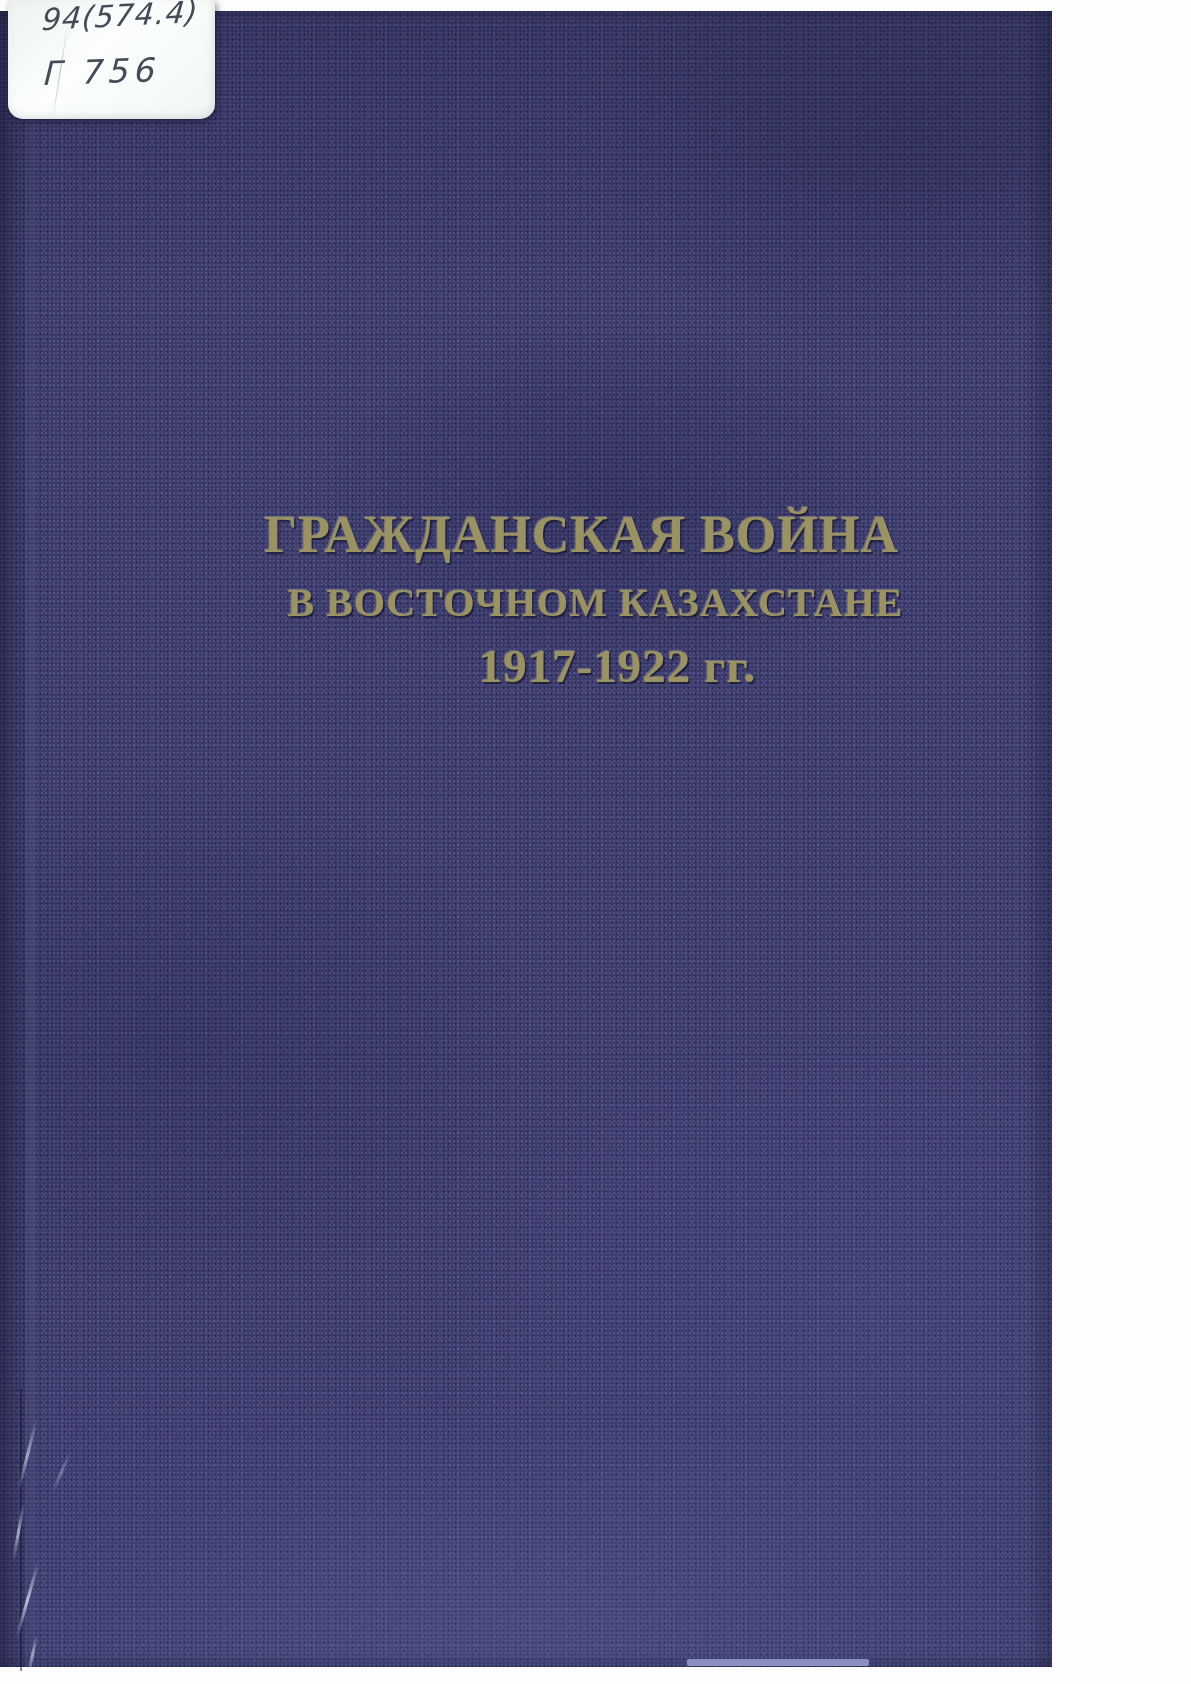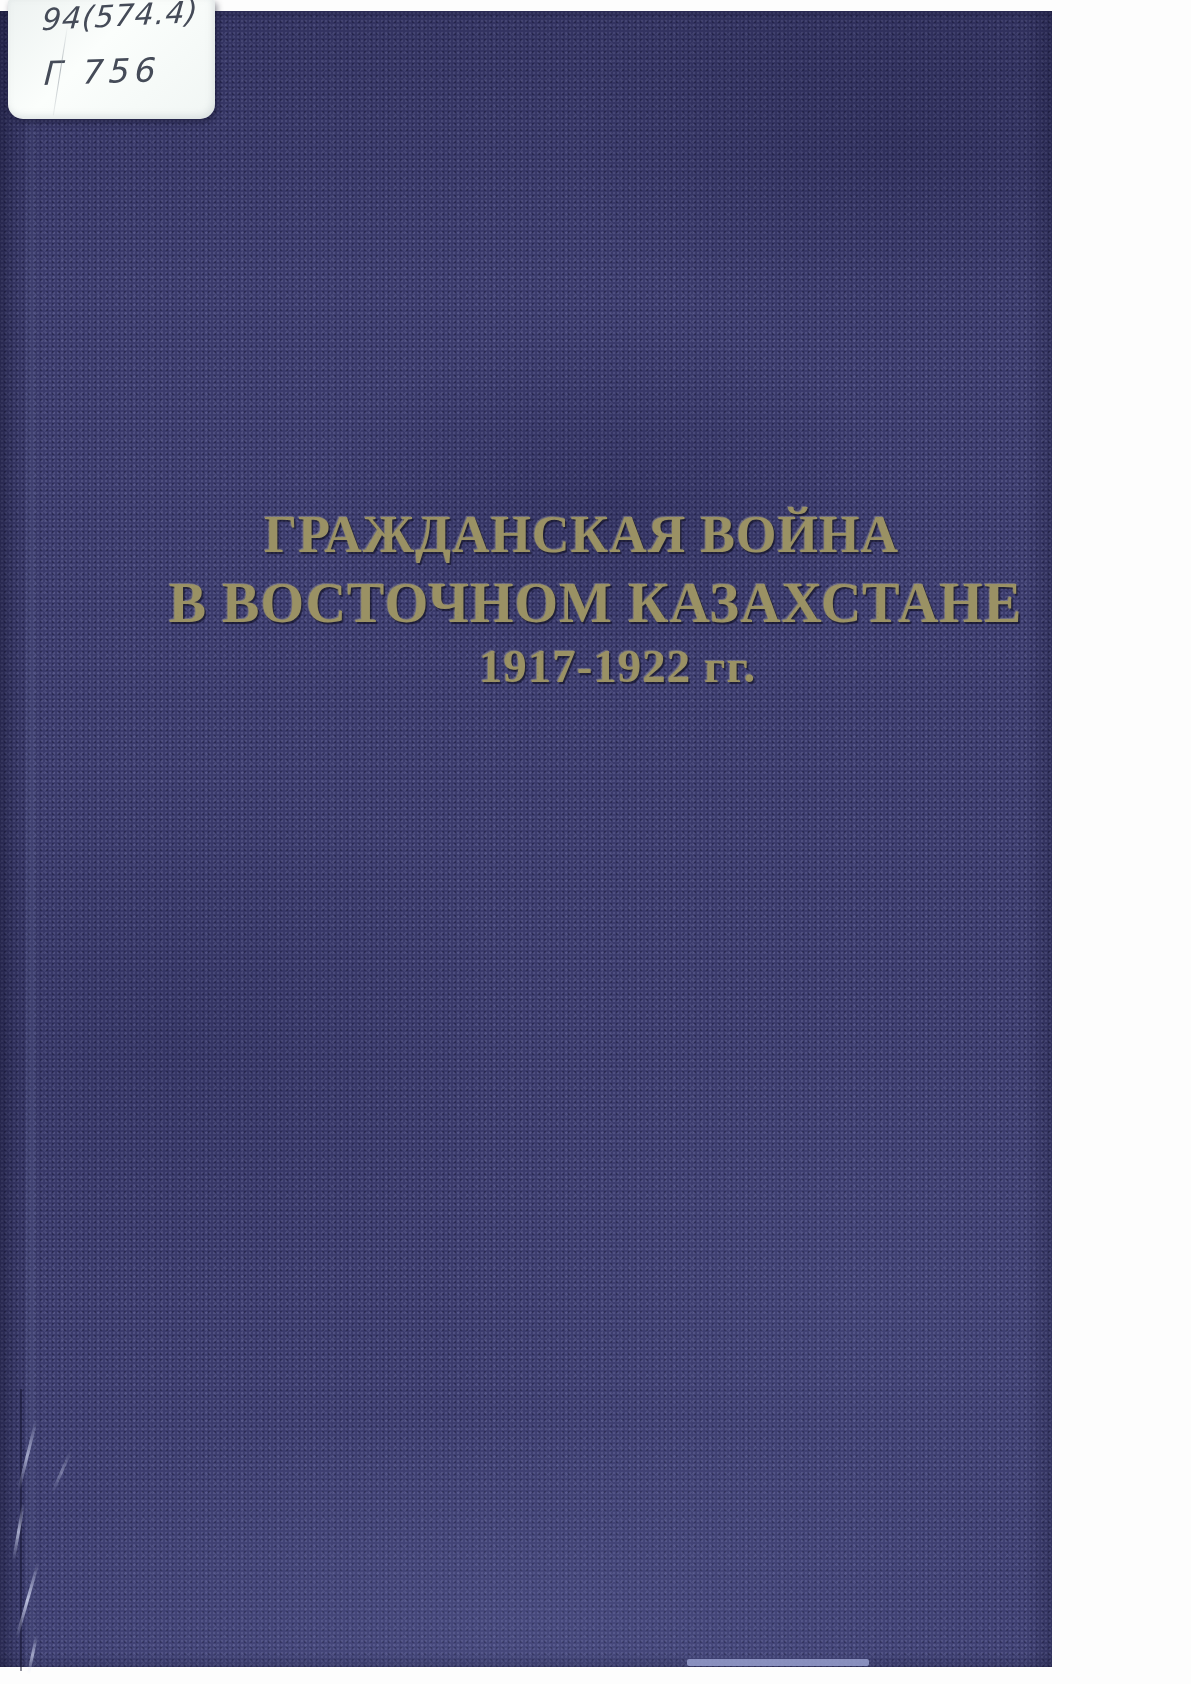--- a/index.html
+++ b/index.html
@@ -78,21 +78,21 @@
     text-align: center;
     color: #9a9164;
     font-weight: bold;
     text-shadow:
       1.5px 2px 1px rgba(8,8,22,0.55),
       -1px -1px 1px rgba(236,230,196,0.28),
       0 0 2px rgba(120,112,70,0.45);
     letter-spacing: 1px;
   }
   .t1 { font-size: 52px; line-height: 52px; transform: translateX(-14px); }
-  .t2 { font-size: 56px; line-height: 52px; margin-top: 16px; }
+  .t2 { font-size: 40px; line-height: 52px; margin-top: 16px; }
   .t3 { font-size: 47px; line-height: 47px; margin-top: 14px; transform: translateX(22px); }
 
   
   .label {
     position: absolute; left: 8px; top: 0; width: 207px; height: 119px;
     background: linear-gradient(135deg, #edf2f1, #fbfefc 42%, #f1f6f4);
     border-radius: 2px 2px 15px 15px;
     box-shadow: 2px 3px 6px rgba(10,10,30,0.45), inset -2px -3px 7px rgba(158,168,174,0.30);
     overflow: hidden;
   }

